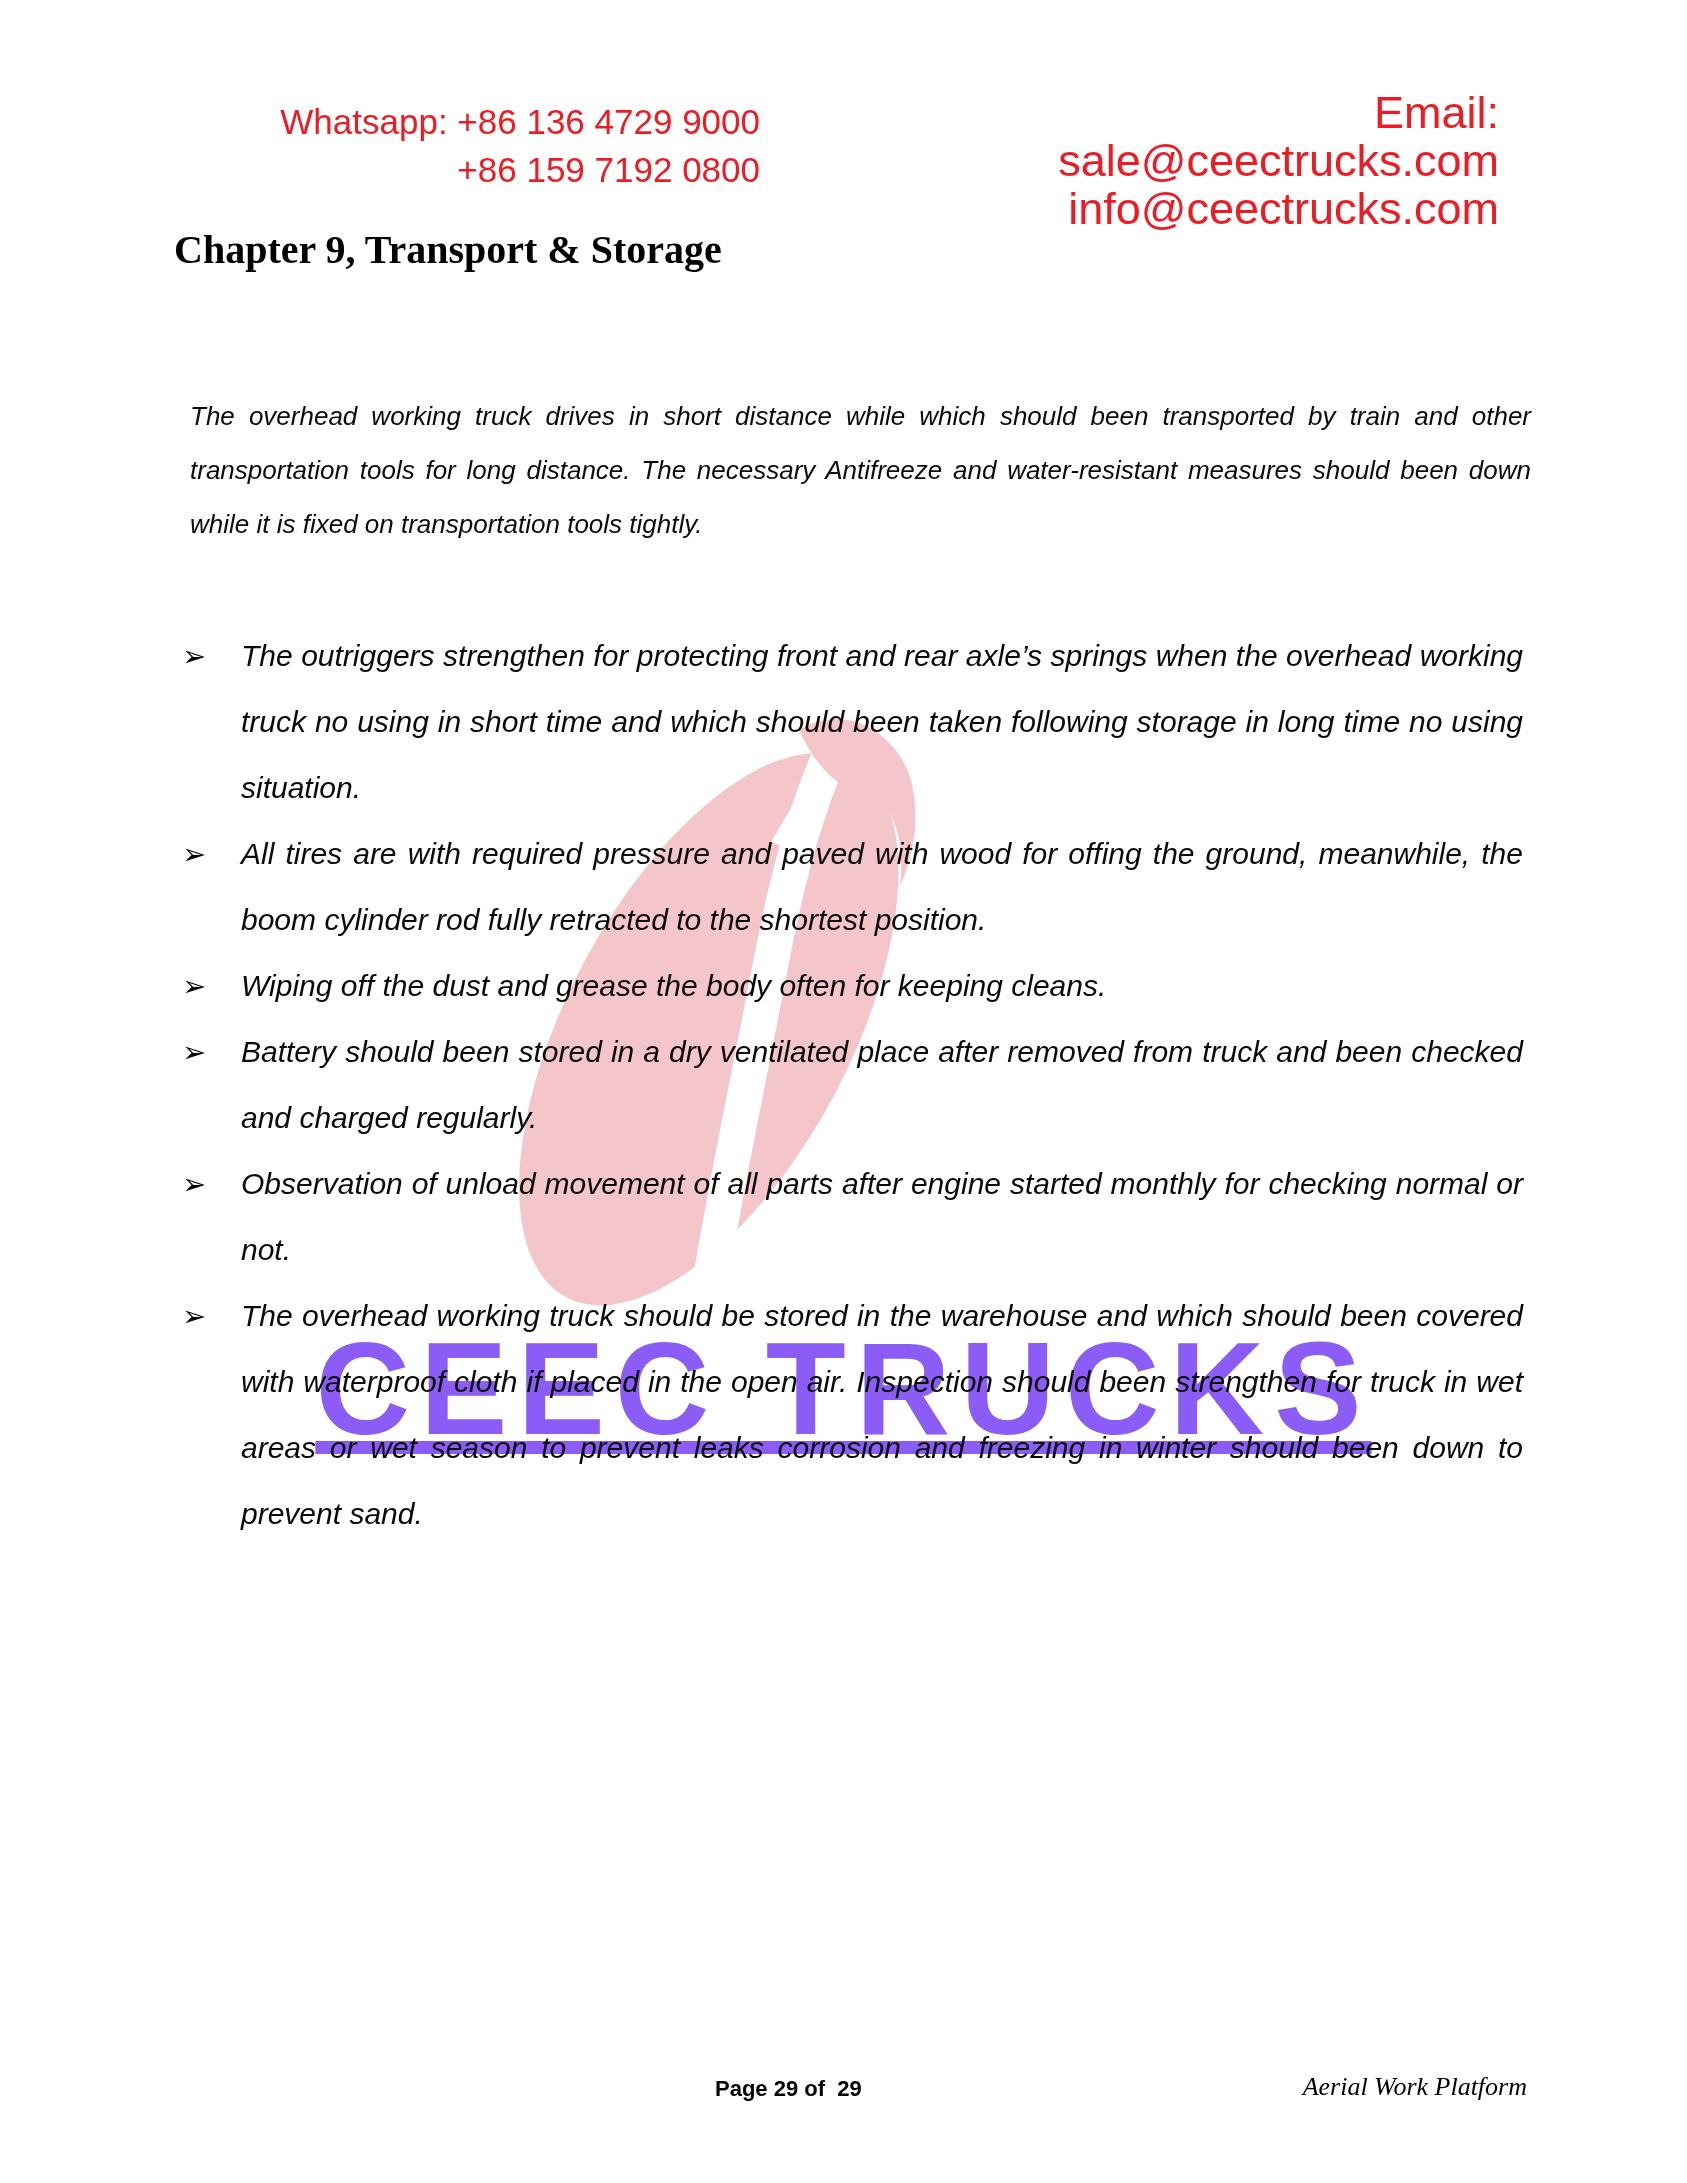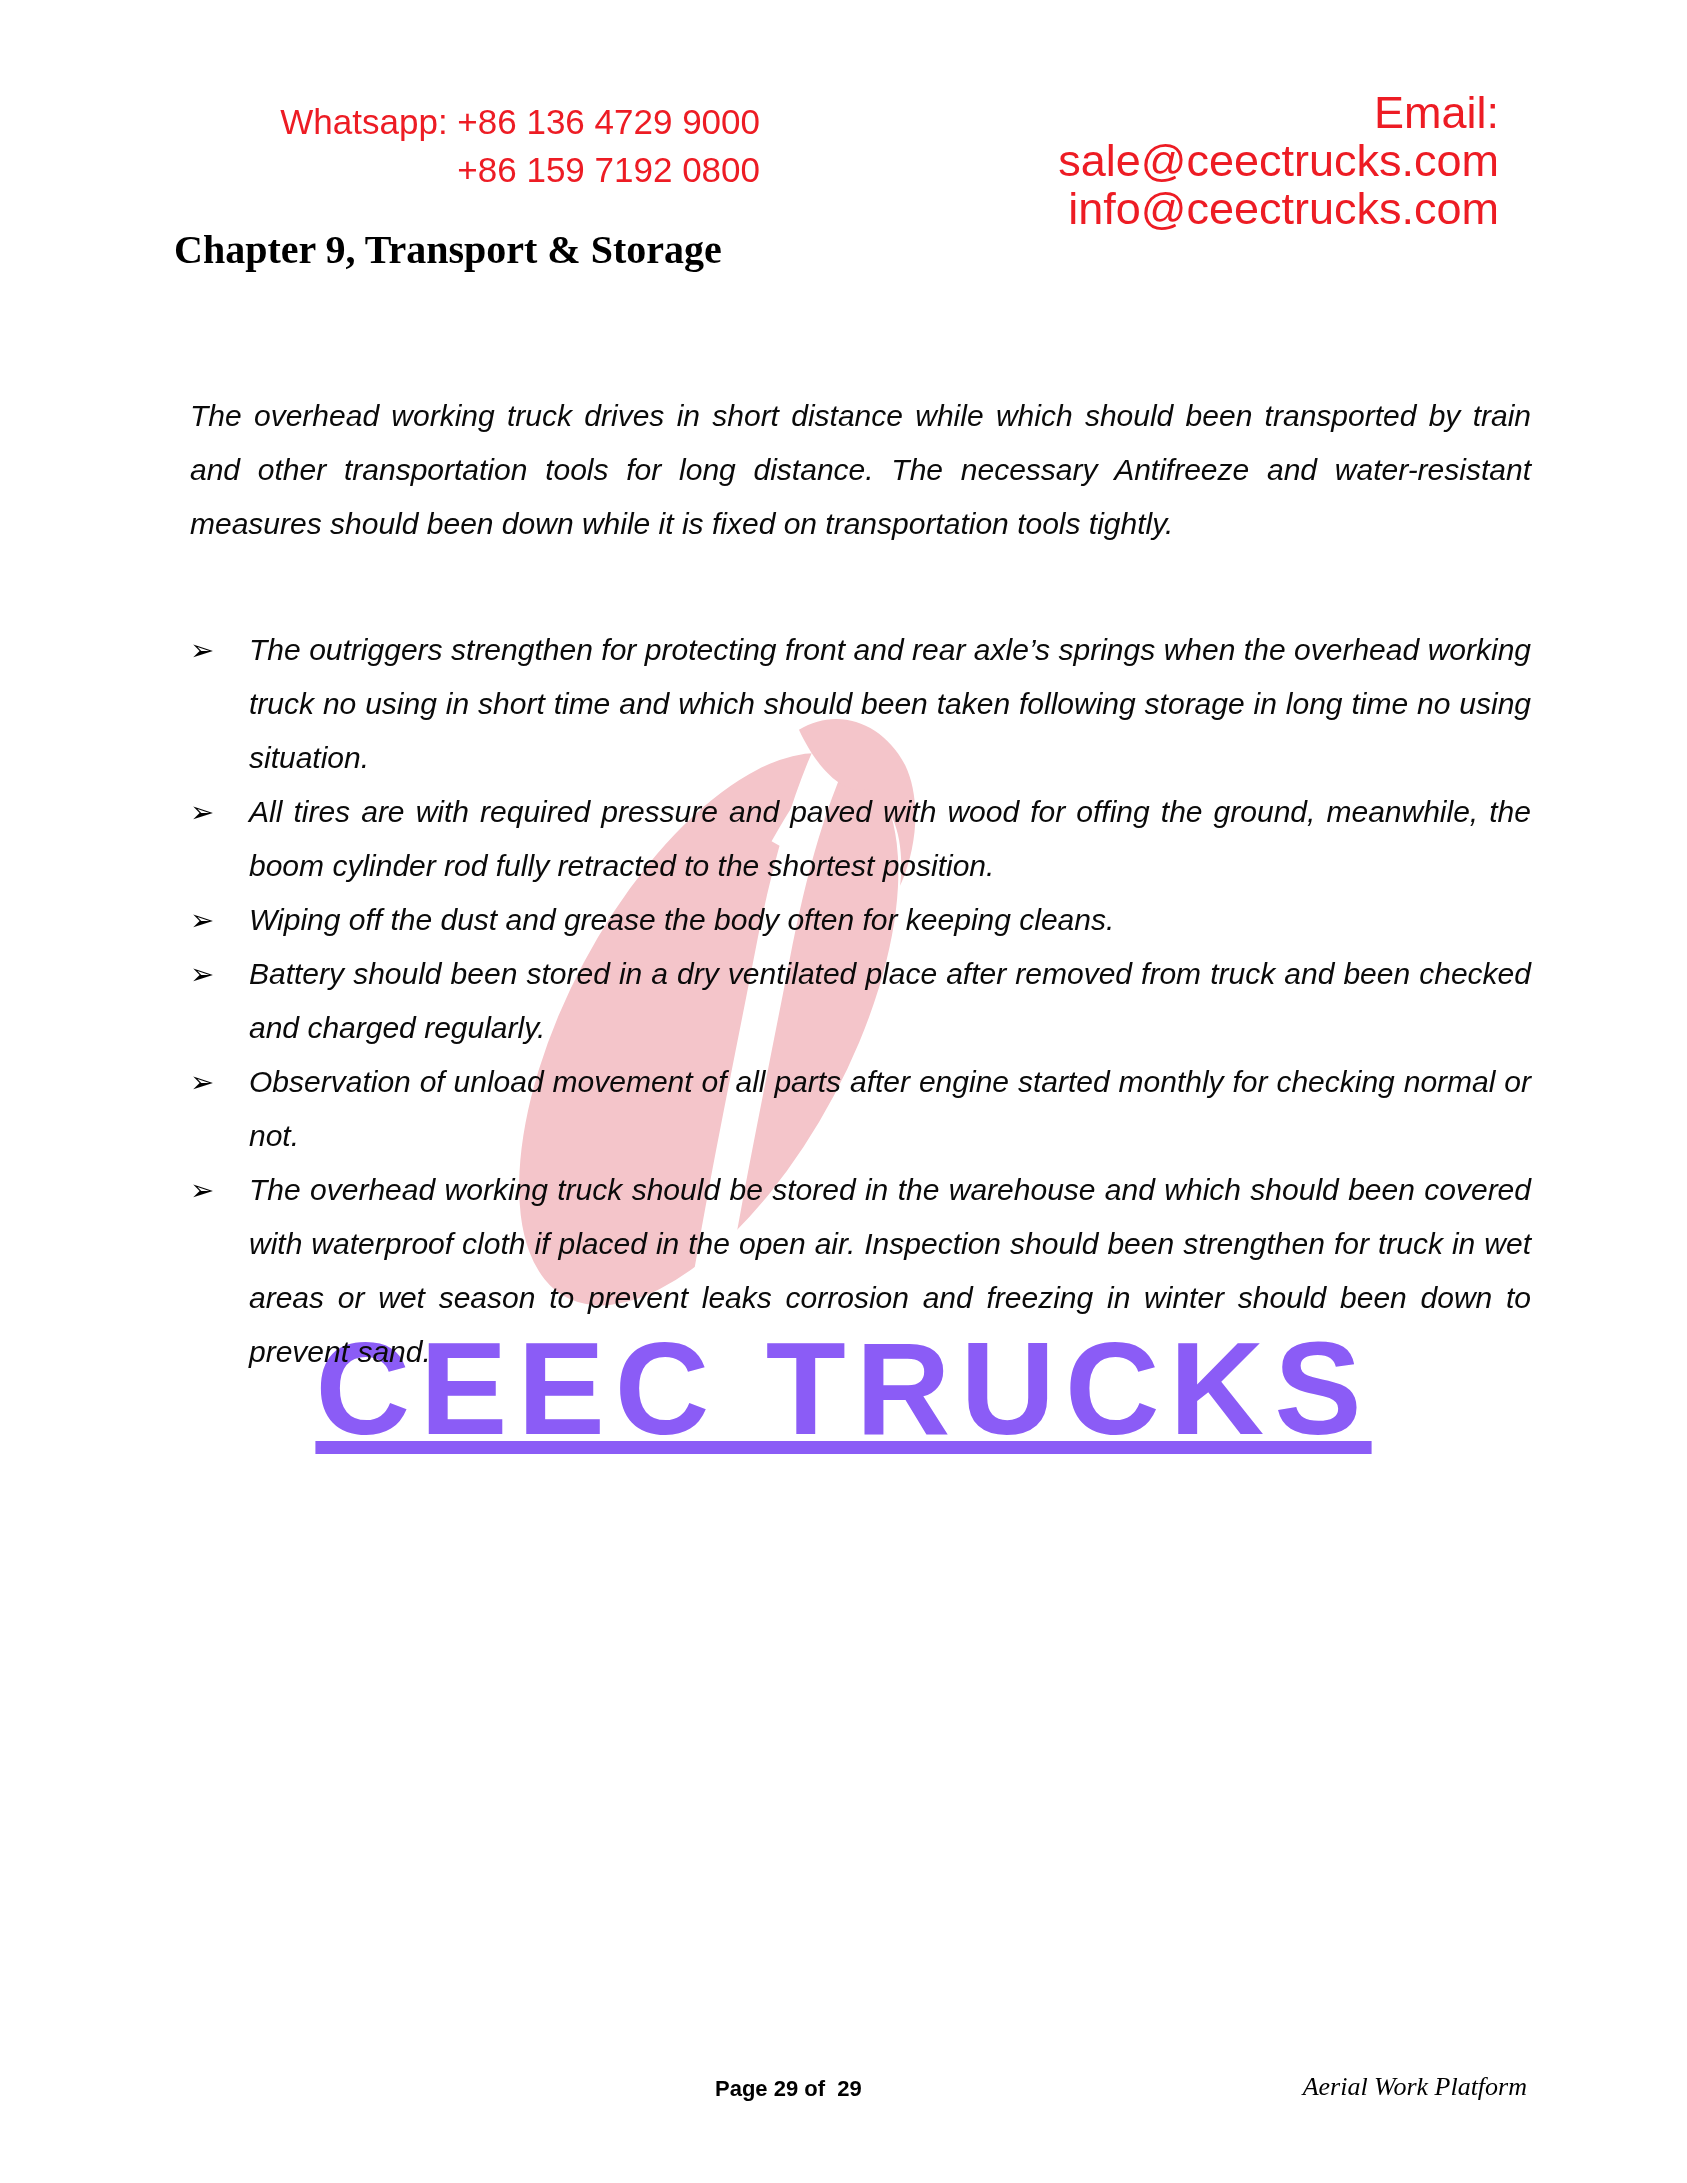--- a/index.html
+++ b/index.html
@@ -50,28 +50,28 @@
     position:absolute;top:229px;left:174px;width:1341px;
     text-align:left;
     font-family:"Liberation Serif","DejaVu Serif",serif;
     font-weight:bold;
     font-size:40px;line-height:42px;
     color:#000;
   }
   .intro{
     position:absolute;top:389px;left:190px;width:1341px;
     font-style:italic;
-    font-size:30px;line-height:54px;
+    font-size:26px;line-height:54px;
     text-align:justify;
     color:#0a0a0a;
   }
   .bullets{
-    position:absolute;top:623px;left:190px;width:1341px;
+    position:absolute;top:623px;left:182px;width:1341px;
     font-style:italic;
-    font-size:30px;line-height:54px;
+    font-size:30px;line-height:66px;
     color:#0a0a0a;
   }
   .bullet-item{
     padding-left:59px;
     text-indent:-59px;
     text-align:justify;
   }
   .bullet-marker{
     display:inline-block;
     width:59px;

